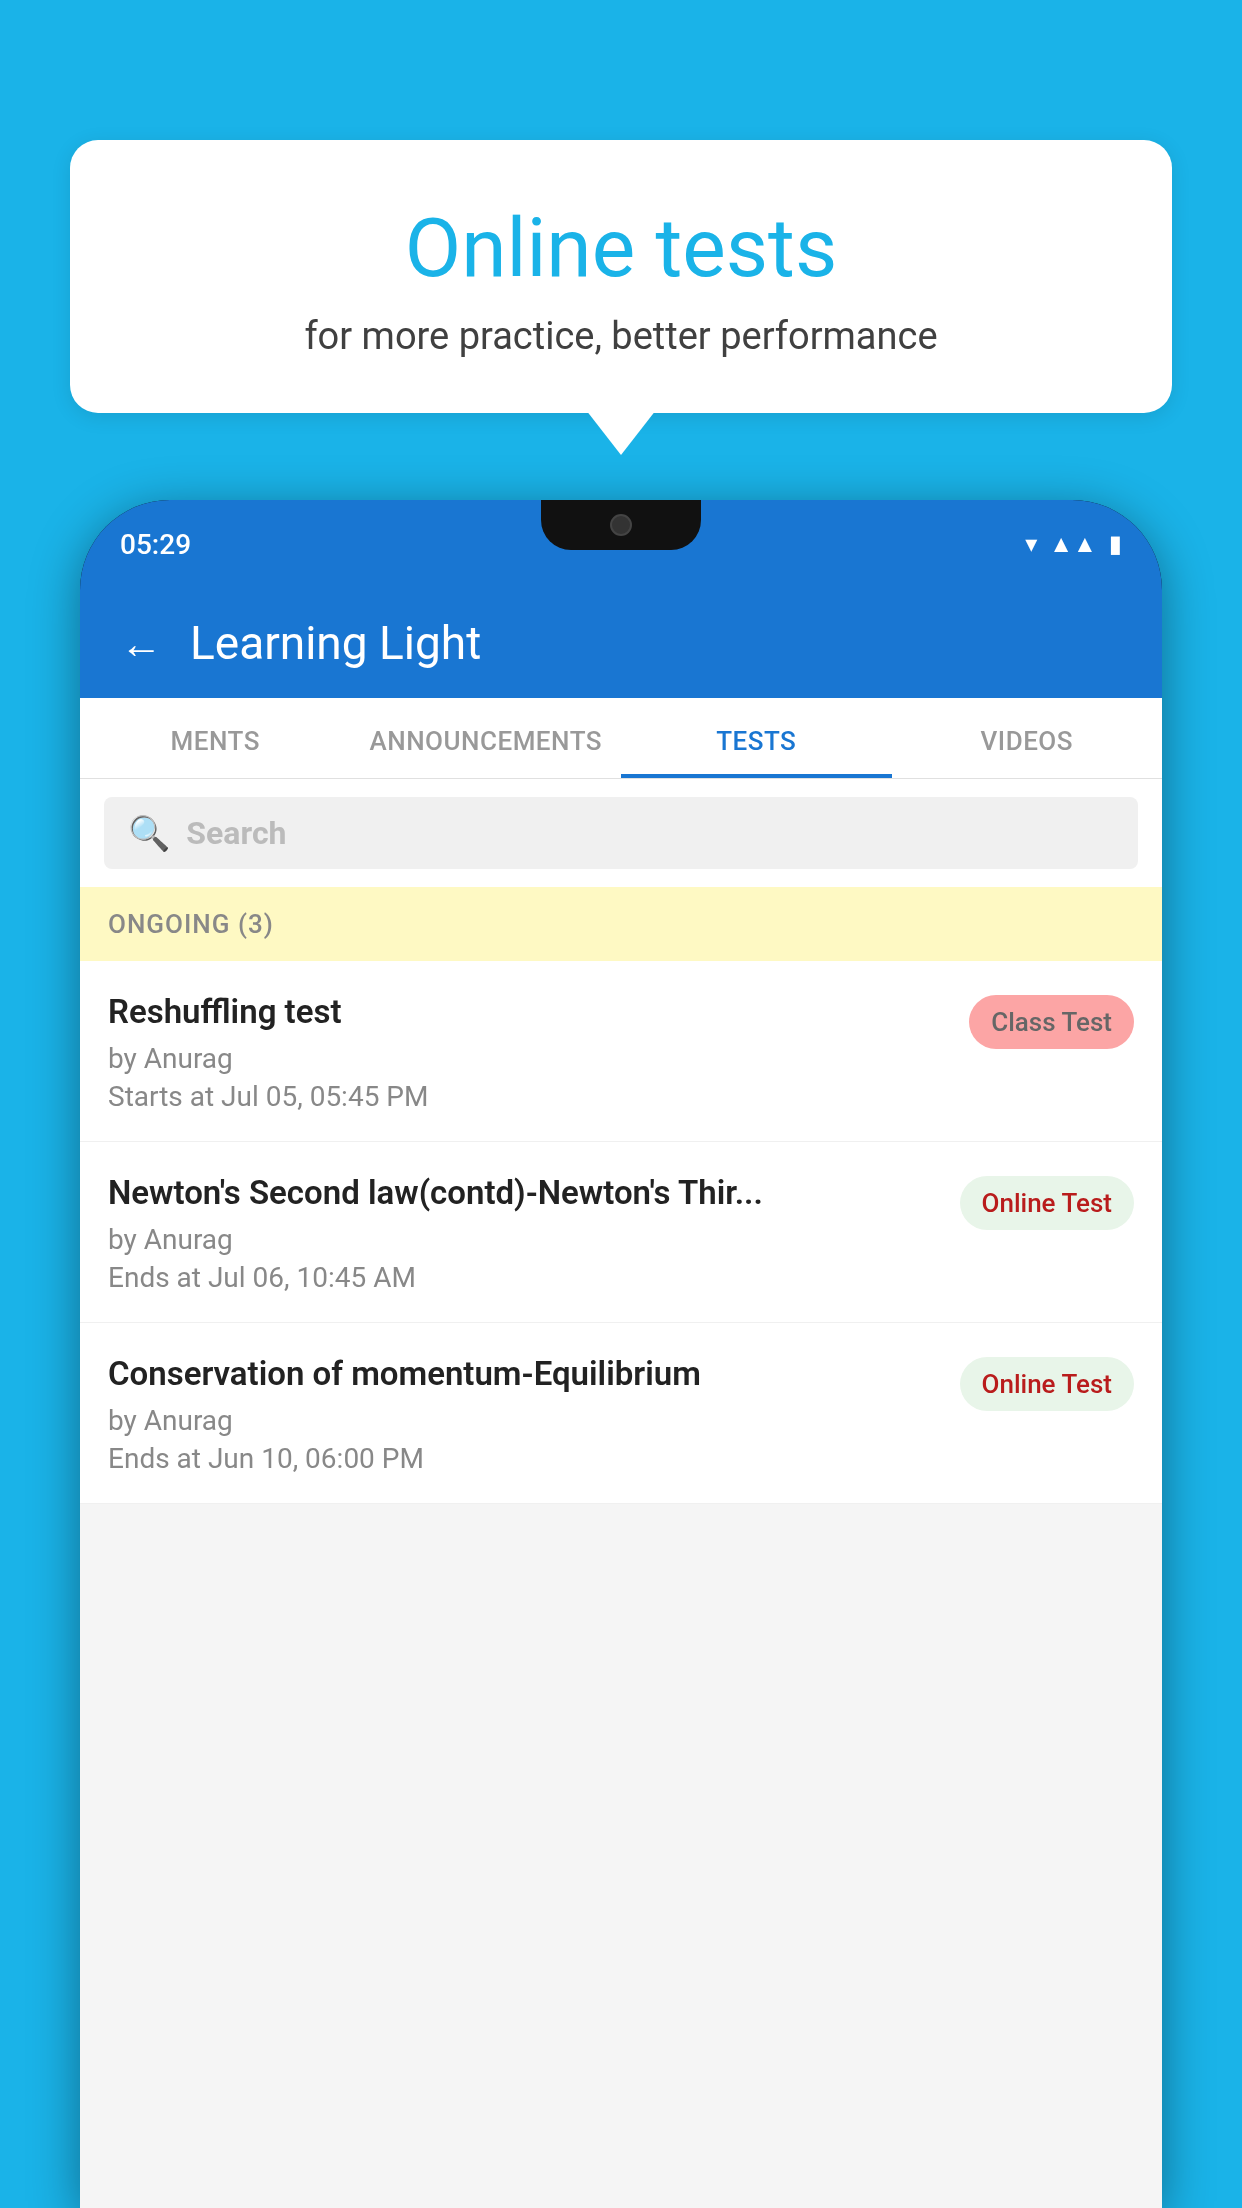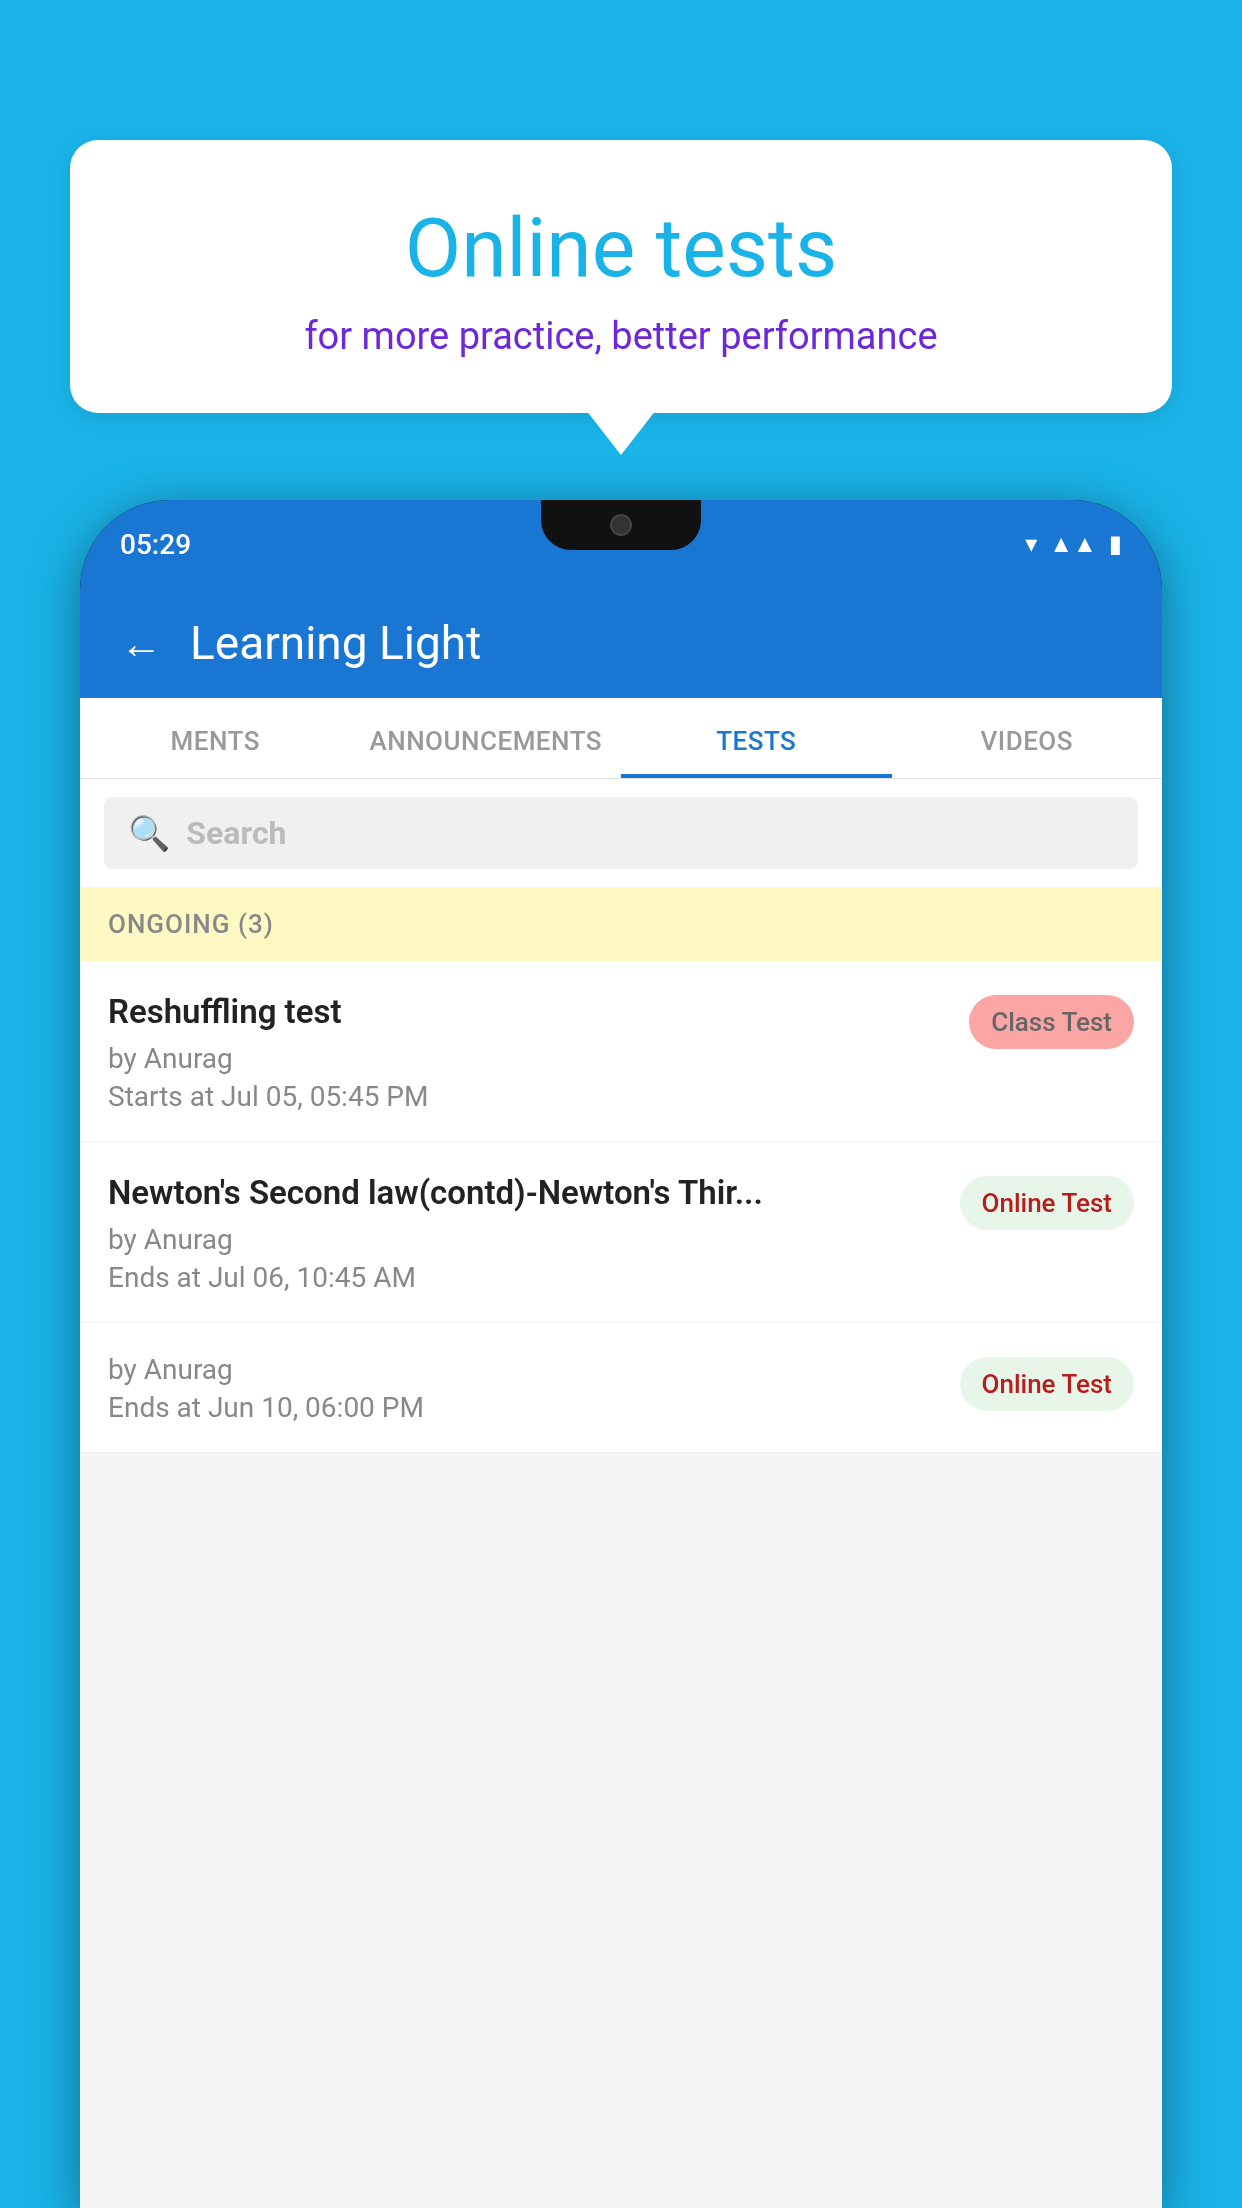--- a/index.html
+++ b/index.html
@@ -41,21 +41,21 @@
 
     .bubble-title {
       font-size: 82px;
       color: #1ab3e8;
       font-weight: 400;
       margin-bottom: 18px;
     }
 
     .bubble-subtitle {
       font-size: 38px;
-      color: #6d28d9;
+      color: #404040;
       font-weight: 400;
     }
 
     
     .phone-frame {
       position: absolute;
       top: 500px;
       left: 80px;
       right: 80px;
       bottom: 0;
@@ -351,20 +351,21 @@
         <div class="test-info">
           <div class="test-title">Newton's Second law(contd)-Newton's Thir...</div>
           <div class="test-author">by Anurag</div>
           <div class="test-date">Ends at  Jul 06, 10:45 AM</div>
         </div>
         <div class="badge badge-online">Online Test</div>
       </div>
 
       <div class="test-item">
         <div class="test-info">
+          <div class="test-title">Conservation of momentum-Equilibrium</div>
           <div class="test-author">by Anurag</div>
           <div class="test-date">Ends at  Jun 10, 06:00 PM</div>
         </div>
         <div class="badge badge-online">Online Test</div>
       </div>
 
     </div>
 
 
   </div>

